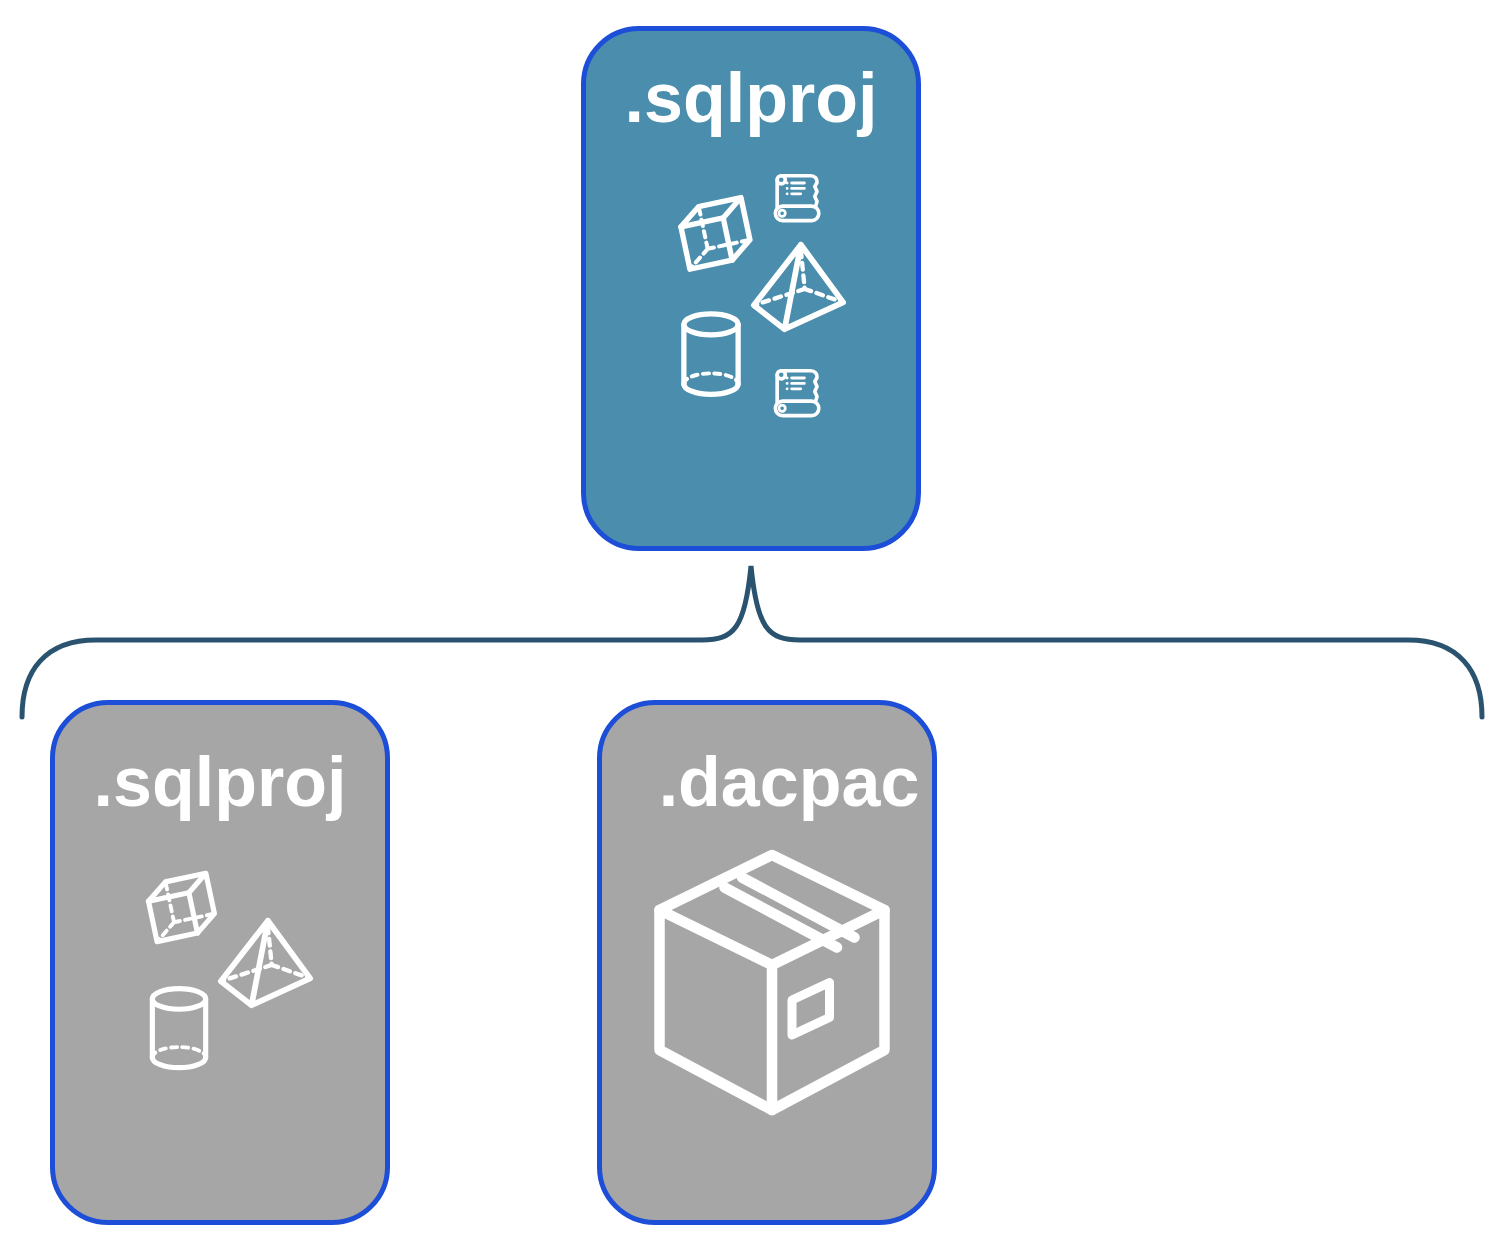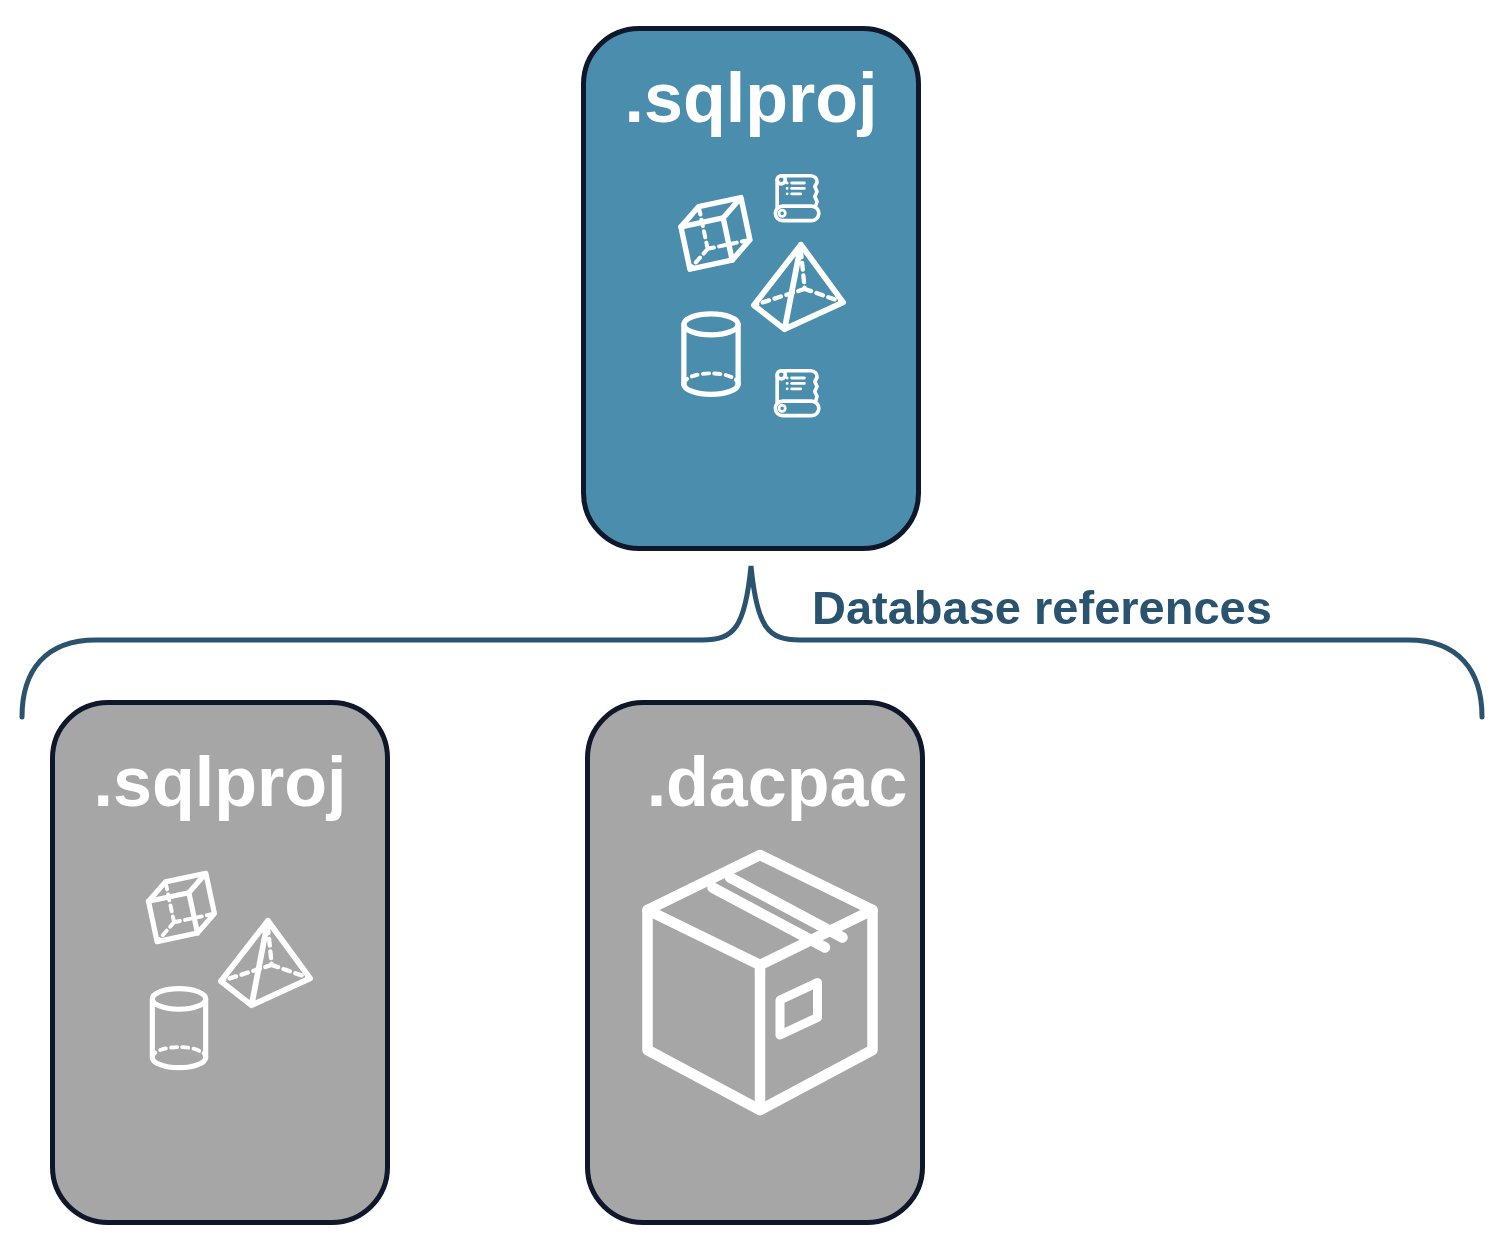--- a/index.html
+++ b/index.html
@@ -7,21 +7,21 @@
     position:relative;
     width:1500px;height:1250px;
     background:#ffffff;
     font-family:"Liberation Sans", sans-serif;
     overflow:hidden;
   }
   .brace-svg{position:absolute;left:0;top:0;width:1500px;height:1250px;}
   .node{
     position:absolute;
     width:340px;height:525px;
-    border:5px solid #0f172a;
+    border:5px solid #1d4ed8;
     border-radius:58px;
     box-sizing:border-box;
   }
   .node.root{background:#4a8dac;}
   .node.child{background:#a6a6a6;}
   .node-title{
     text-align:center;
     font-weight:700;
     font-size:70px;
     line-height:1;
@@ -44,21 +44,20 @@
 </head>
 <body>
 
 <div class="canvas">
 
   <svg class="brace-svg" viewBox="0 0 1500 1250" xmlns="http://www.w3.org/2000/svg">
     <path d="M22,717 C22,670 46,640 96,640 L702,640 C734,640 745,628 751,566
              C757,628 768,640 800,640 L1408,640 C1458,640 1482,670 1482,717" fill="none" stroke="#2a536f" stroke-width="5" stroke-linecap="round"></path>
   </svg>
 
-  <div class="connector-label">Database references</div>
 
   <div class="node root" style="left:581px;top:26px;">
     <div class="node-title">.sqlproj</div>
 
     <svg class="icon" style="left:85px;top:160px;" width="90" height="90" viewBox="0 0 100 100">
       <g transform="rotate(-12 50 50)" fill="none" stroke="#ffffff" stroke-width="6" stroke-linejoin="round" stroke-linecap="round">
         <path d="M14,32 H62 V80 H14 Z"></path>
         <path d="M14,32 L38,14 H86 L62,32 M86,14 V62 L62,80"></path>
         <path d="M38,62 V14 M38,62 H86 M38,62 L14,80" stroke-dasharray="7 6" stroke-width="4.5"></path>
       </g>
@@ -124,21 +123,21 @@
     <svg class="icon" style="left:88px;top:281px;" width="72" height="86" viewBox="0 0 80 100">
       <g fill="none" stroke="#ffffff" stroke-width="6" stroke-linejoin="round" stroke-linecap="round">
         <ellipse cx="40" cy="15" rx="31" ry="12"></ellipse>
         <path d="M9,15 V83 M71,15 V83"></path>
         <path d="M9,83 A31,12 0 0 0 71,83"></path>
         <path d="M9,83 A31,12 0 0 1 71,83" stroke-dasharray="7 6" stroke-width="4.5"></path>
       </g>
     </svg>
   </div>
 
-  <div class="node child" style="left:585px;top:700px;padding-left:44px;">
+  <div class="node child" style="left:597px;top:700px;padding-left:44px;">
     <div class="node-title">.dacpac</div>
 
     <svg class="icon" style="left:45px;top:140px;" width="250" height="280" viewBox="0 0 100 112">
       <g fill="none" stroke="#ffffff" stroke-width="4.2" stroke-linejoin="round" stroke-linecap="round">
         <path d="M50,4 L95,26 L50,48 L5,26 Z"></path>
         <path d="M31,17 L76,41 M38,13 L83,37"></path>
         <path d="M5,26 V82 L50,106 L95,82 V26"></path>
         <path d="M50,48 V106"></path>
         <path d="M58,62 L73,55 L73,69 L58,76 Z" stroke-width="3.6"></path>
       </g>

